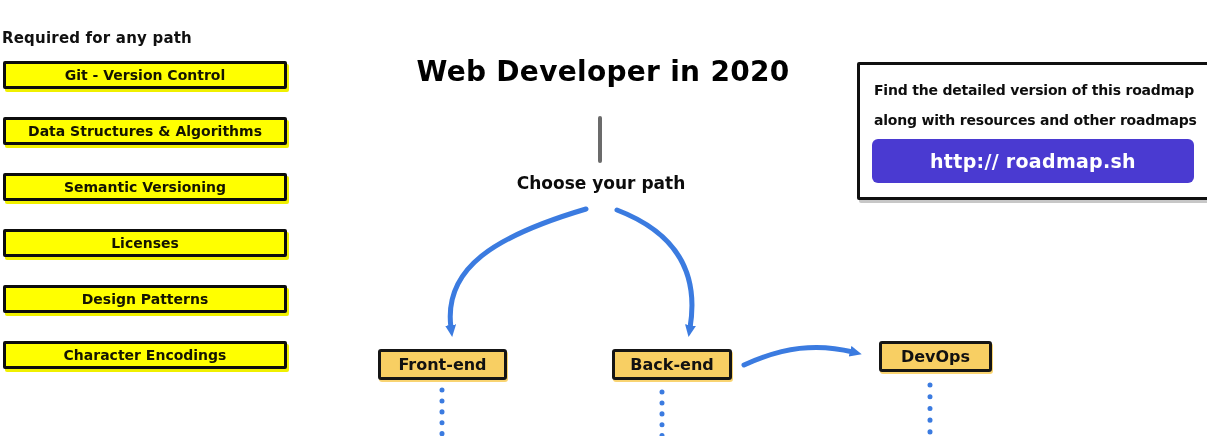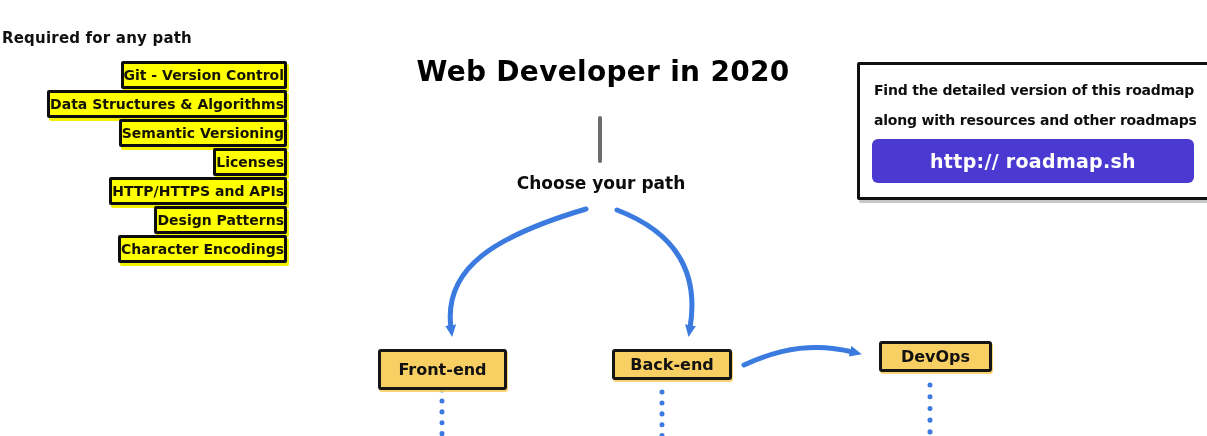--- a/index.html
+++ b/index.html
@@ -9,21 +9,21 @@
     background:#ffffff; overflow:hidden; color:#111;margin-top:26px;
   }
 
   
   .req-header {
     position:absolute; left:2px; top:3px;
     font-size:15px; font-weight:bold; color:#101010; letter-spacing:0.2px;
   }
   .req-list {
     position:absolute; left:3px; top:35px; width:284px;
-    display:flex; flex-direction:column; gap:1px;align-items:flex-end;
+    display:flex; flex-direction:column; gap:28px;
   }
   .req-item {
     height:28px; background:#ffff00;
     border:3px solid #0d0d0d; border-radius:2px;
     box-shadow:2px 3px 0 #f0f000;
     display:flex; align-items:center; justify-content:center;
     font-size:14px; font-weight:bold; color:#141400;
     cursor:pointer; white-space:nowrap;
   }
 
@@ -43,21 +43,21 @@
   }
 
   .path-node {
     position:absolute; background:#f8cf63;
     border:3px solid #151515; border-radius:3px;
     box-shadow:1px 2px 0 rgba(248,207,99,0.9);
     display:flex; align-items:center; justify-content:center;
     font-size:16px; font-weight:bold; color:#111; cursor:pointer;
     white-space:nowrap;
   }
-  .node-frontend { left:378px; top:323px; width:129px; height:41px; }
+  .node-frontend { left:378px; top:323px; width:129px; height:31px; }
   .node-backend  { left:612px; top:323px; width:120px; height:31px; }
   .node-devops   { left:879px; top:315px; width:113px; height:31px; }
 
   
   .info-box {
     position:absolute; left:857px; top:36px; width:377px; height:138px;
     background:#ffffff; border:3px solid #101010; border-radius:2px;
     box-shadow:2px 3px 0 rgba(0,0,0,0.22);
   }
   .info-text {
@@ -80,21 +80,20 @@
 <body>
 
 <div class="canvas">
 
   <div class="req-header">Required for any path</div>
   <div class="req-list">
     <div class="req-item">Git - Version Control</div>
     <div class="req-item">Data Structures &amp; Algorithms</div>
     <div class="req-item">Semantic Versioning</div>
     <div class="req-item">Licenses</div>
-    <div class="req-item">HTTP/HTTPS and APIs</div>
     <div class="req-item">Design Patterns</div>
     <div class="req-item">Character Encodings</div>
   </div>
 
   <div class="title">Web Developer in 2020</div>
   <div class="stem"></div>
   <div class="choose-label">Choose your path</div>
 
   <svg class="connectors" viewBox="0 0 1207 436">
     <defs>

